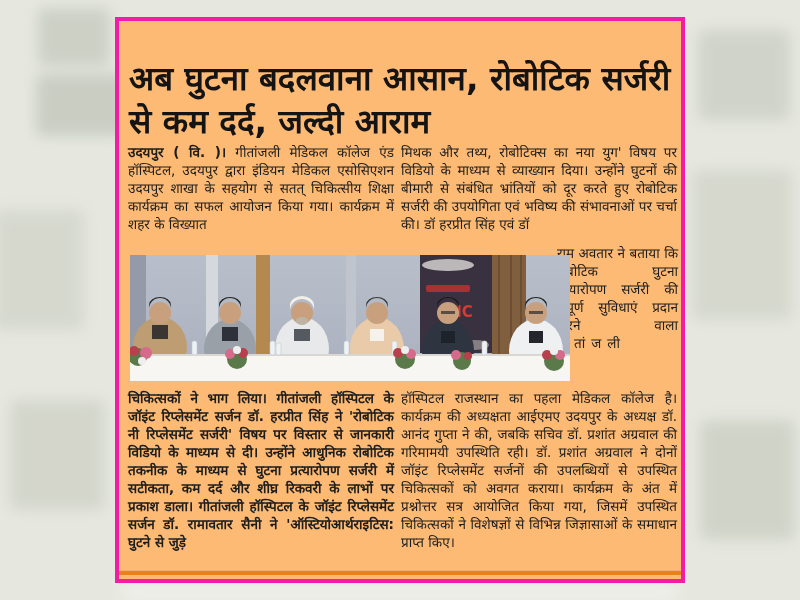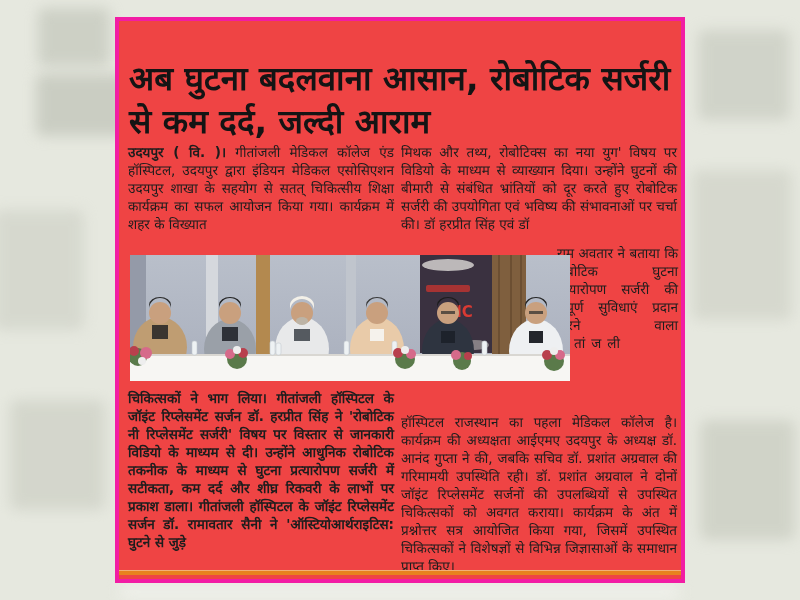--- a/index.html
+++ b/index.html
@@ -11,21 +11,21 @@
   body { background: #e6e8df; position: relative; }
 
   
   .bg-blob { position: absolute; filter: blur(7px); border-radius: 6px; }
 
   
   .clipping {
     position: absolute;
     left: 115px; top: 17px;
     width: 570px; height: 566px;
-    background: #ef4444;
+    background: #fdba74;
     border: 4px solid #f21da4;
     box-sizing: border-box;
     overflow: hidden;
   }
 
   .headline {
     position: absolute;
     left: 10px; top: 14px;
     width: 542px;
     font-size: 33px;
@@ -42,21 +42,21 @@
     color: #1d1d1d;
     text-align: justify;
     margin: 0;
   }
   .para b { font-weight: 700; }
 
   .p-left-top    { left: 9px;   top: 122px; width: 266px; }
   .p-right-top   { left: 282px; top: 122px; width: 276px; }
   .p-photo-side  { left: 438px; top: 223px; width: 121px; }
   .p-left-bot    { left: 9px;   top: 368px; width: 266px; font-weight: bold; }
-  .p-right-bot   { left: 282px; top: 368px; width: 276px; margin-top: 24px; }
+  .p-right-bot   { left: 282px; top: 368px; width: 276px; }
 
   .spaced { letter-spacing: 6px; }
 
   .photo-wrap {
     position: absolute;
     left: 11px; top: 234px;
     width: 440px; height: 126px;
     overflow: hidden;
     background: #b4bac6;
   }

